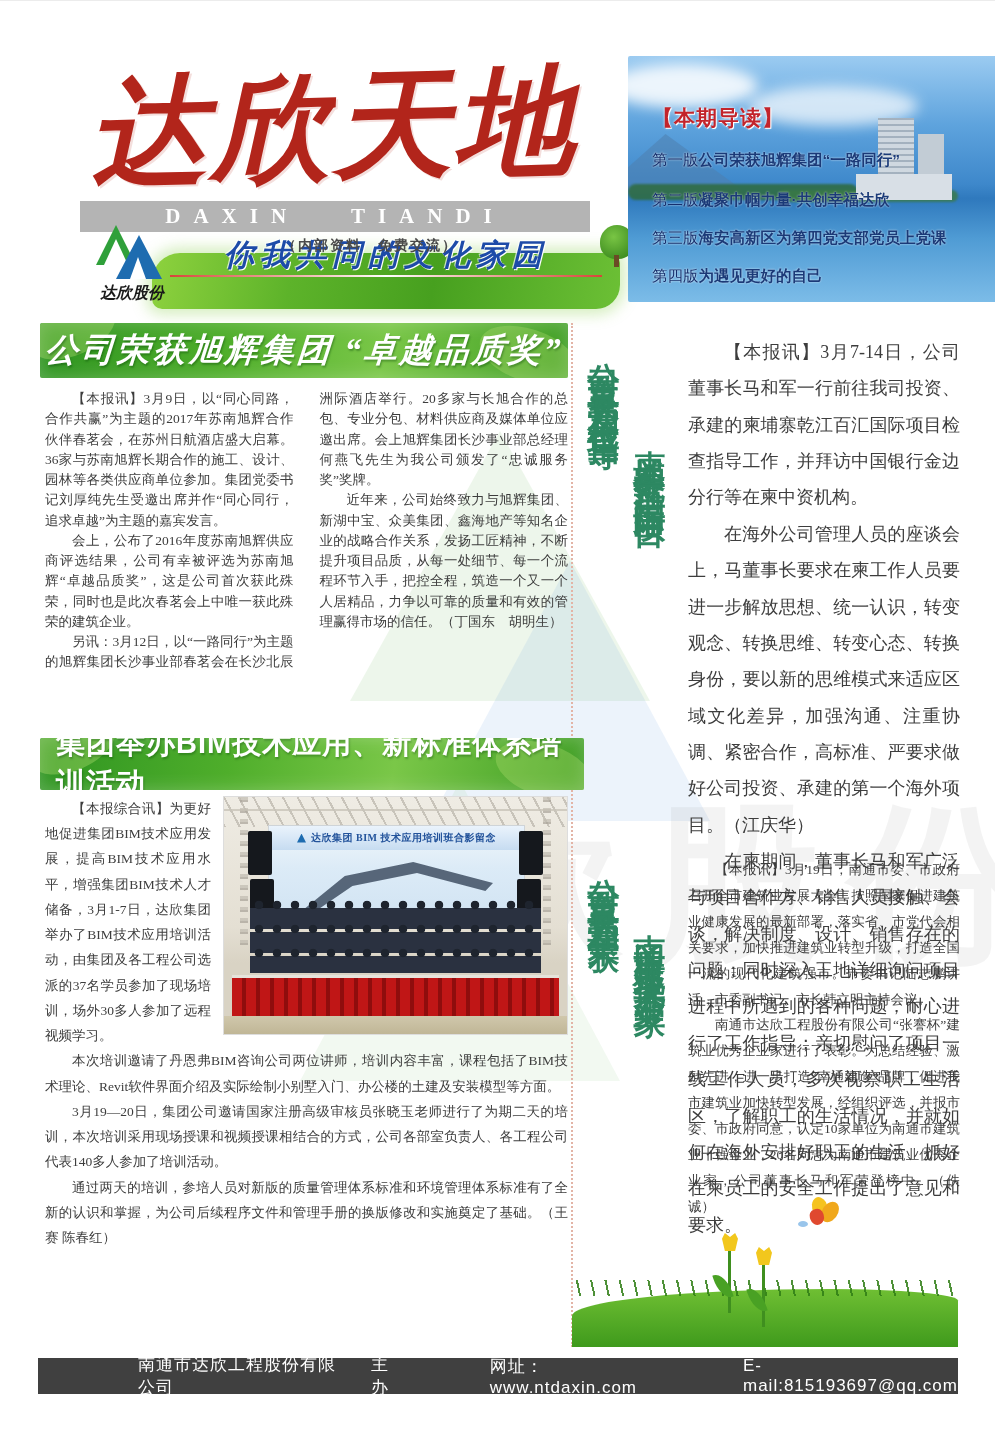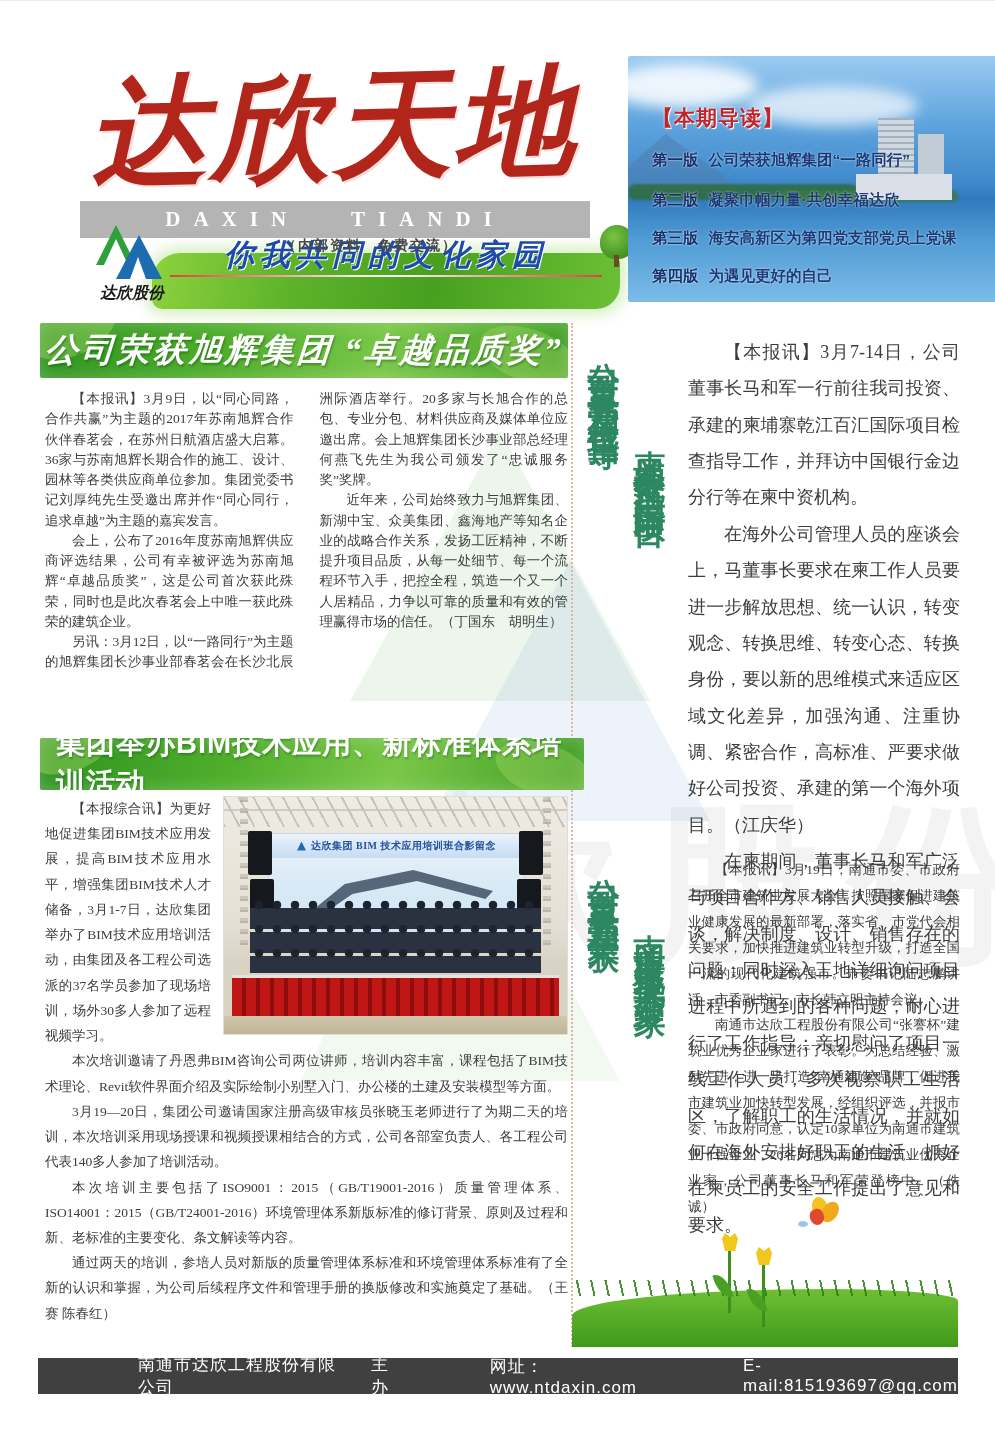--- a/index.html
+++ b/index.html
@@ -18,21 +18,21 @@
   .wm-text{left:255px;top:770px;font-size:170px;font-weight:bold;letter-spacing:28px;color:rgba(140,140,140,.10);white-space:nowrap;font-family:"Liberation Serif",serif;}
 
   
   .masthead-title{
     position:absolute;left:68px;top:52px;width:530px;height:150px;z-index:2;
     font-family:"Liberation Serif","DejaVu Serif",serif;font-weight:bold;font-style:italic;
     font-size:118px;line-height:150px;color:#b2251b;letter-spacing:4px;text-align:center;
     transform:rotate(-1.5deg);text-shadow:2px 2px 0 rgba(178,37,27,.15);
   }
   .masthead-bar{
-    position:absolute;left:80px;top:200px;width:510px;height:37px;background:#b4b4b4;z-index:1;
+    position:absolute;left:80px;top:200px;width:510px;height:31px;background:#b4b4b4;z-index:1;
     display:flex;align-items:center;justify-content:center;
   }
   .masthead-bar span{
     color:#fff;font-family:"Liberation Serif",serif;font-weight:bold;font-size:21px;
     letter-spacing:13px;word-spacing:34px;
   }
   .masthead-note{
     position:absolute;left:230px;top:236px;width:280px;text-align:center;z-index:2;
     font-size:14px;font-weight:bold;color:#4a4a4a;letter-spacing:2px;
   }
@@ -77,21 +77,21 @@
   .treeline2{position:absolute;left:150px;top:134px;width:180px;height:12px;background:#3a7a46;opacity:.8;border-radius:6px;filter:blur(1px);}
   .bldg{position:absolute;background:#cfd8e0;background-image:repeating-linear-gradient(180deg,rgba(110,130,150,.45) 0 2px,transparent 2px 6px);}
   .bldg1{left:250px;top:62px;width:36px;height:82px;}
   .bldg2{left:290px;top:78px;width:26px;height:66px;background:#c2ccd5;}
   .bldg3{left:228px;top:118px;width:96px;height:26px;background:#d8dfe6;}
   .digest-heading{
     position:absolute;left:24px;top:48px;font-size:21px;font-weight:bold;color:#c3242b;
     text-shadow:0 0 3px #fff,1px 1px 0 #fff;z-index:2;letter-spacing:1px;
   }
   .digest-item{position:absolute;left:24px;right:8px;z-index:2;font-size:15.5px;white-space:nowrap;}
-  .digest-item .lbl{font-weight:bold;color:#16306e;margin-right:10px;text-shadow:0 0 2px #fff;}
+  .digest-item .lbl{font-weight:normal;color:#16306e;text-shadow:0 0 2px #fff;}
   .digest-item .ttl{font-weight:bold;color:#1b3a78;text-shadow:0 0 2px rgba(255,255,255,.8);}
   .di1{top:94px;} .di2{top:134px;} .di3{top:172px;} .di4{top:210px;}
 
   
   .divider{position:absolute;left:571px;top:322px;height:1024px;border-left:2px dotted #e3b4a6;z-index:1;}
 
   
   .banner{
     position:absolute;left:40px;width:528px;z-index:2;display:flex;align-items:center;justify-content:center;
     background:linear-gradient(100deg,#2e9421 0%,#4fae2b 35%,#7ac748 65%,#3f9e24 100%);
@@ -131,21 +131,21 @@
   
   .photo{
     float:right;width:343px;height:237px;margin:0 0 8px 12px;position:relative;overflow:hidden;
     border:1px solid #ddd;background:linear-gradient(180deg,#efece4 0%,#e4dfd3 55%,#d9d3c4 70%);
   }
   .truss{position:absolute;left:0;right:0;top:0;height:30px;opacity:.7;
     background:repeating-linear-gradient(62deg,#b9b4aa 0 2px,transparent 2px 13px),linear-gradient(180deg,transparent 12px,#c4bfb4 12px 14px,transparent 14px);}
   .post{position:absolute;top:0;width:8px;height:150px;opacity:.7;
     background:repeating-linear-gradient(180deg,#c0bbb0 0 3px,#a8a298 3px 5px,transparent 5px 11px);}
   .post-l{left:16px;} .post-r{right:16px;}
-  .screen{position:absolute;left:44px;top:36px;width:255px;height:102px;
+  .screen{position:absolute;left:44px;top:28px;width:255px;height:102px;
     background:linear-gradient(180deg,#f2f7fb 0%,#dcebf7 40%,#cfe2f2 100%);border:1px solid #cfd4d8;}
   .screen-banner{height:24px;display:flex;align-items:center;justify-content:center;
     background:linear-gradient(180deg,#eaf3fc,#c6dcf1);}
   .screen-banner .sb-logo{width:9px;height:9px;background:#1e6cb0;clip-path:polygon(50% 0,100% 100%,0 100%);margin-right:5px;flex:0 0 auto;}
   .screen-banner span{font-size:10px;font-weight:bold;color:#23539b;letter-spacing:.5px;white-space:nowrap;}
   .roof{position:absolute;left:34px;top:36px;width:190px;height:50px;background:#3f4f63;opacity:.85;
     clip-path:polygon(0 96%,22% 28%,58% 0,100% 42%,96% 58%,60% 22%,26% 48%,6% 100%);}
   .speaker{position:absolute;width:24px;background:#15181d;border-radius:2px;}
   .spk-l1{left:24px;top:34px;height:44px;} .spk-l2{left:26px;top:82px;height:40px;}
   .spk-r1{right:24px;top:34px;height:44px;} .spk-r2{right:26px;top:82px;height:40px;}
@@ -277,21 +277,20 @@
       <div class="speaker spk-r2"></div>
       <div class="crowd crowd-row row1"></div>
       <div class="crowd crowd-row row2"></div>
       <div class="crowd crowd-row row3"></div>
       <div class="stage-skirt"></div>
       <div class="carpet"></div>
     </div>
     <p>【本报综合讯】为更好地促进集团BIM技术应用发展，提高BIM技术应用水平，增强集团BIM技术人才储备，3月1-7日，达欣集团举办了BIM技术应用培训活动，由集团及各工程公司选派的37名学员参加了现场培训，场外30多人参加了远程视频学习。</p>
     <p>本次培训邀请了丹恩弗BIM咨询公司两位讲师，培训内容丰富，课程包括了BIM技术理论、Revit软件界面介绍及实际绘制小别墅入门、办公楼的土建及安装模型等方面。</p>
     <p>3月19—20日，集团公司邀请国家注册高级审核员张晓玉老师进行了为期二天的培训，本次培训采用现场授课和视频授课相结合的方式，公司各部室负责人、各工程公司代表140多人参加了培训活动。</p>
-    <p>本次培训主要包括了ISO9001：2015（GB/T19001-2016）质量管理体系、ISO14001：2015（GB/T24001-2016）环境管理体系新版标准的修订背景、原则及过程和新、老标准的主要变化、条文解读等内容。</p>
     <p>通过两天的培训，参培人员对新版的质量管理体系标准和环境管理体系标准有了全新的认识和掌握，为公司后续程序文件和管理手册的换版修改和实施奠定了基础。（王 赛 陈春红）</p>
   </div>
 
   <div class="vhead vh3a">公司董事长马和军检查指导</div>
   <div class="vhead vh3b">柬埔寨乾江百汇国际项目</div>
   <div class="a-body art3-body">
     <p>【本报讯】3月7-14日，公司董事长马和军一行前往我司投资、承建的柬埔寨乾江百汇国际项目检查指导工作，并拜访中国银行金边分行等在柬中资机构。</p>
     <p>在海外公司管理人员的座谈会上，马董事长要求在柬工作人员要进一步解放思想、统一认识，转变观念、转换思维、转变心态、转换身份，要以新的思维模式来适应区域文化差异，加强沟通、注重协调、紧密合作，高标准、严要求做好公司投资、承建的第一个海外项目。（江庆华）</p>
     <p>在柬期间，董事长马和军广泛与项目合作方、销售人员接触、会谈，解决制度、设计、销售存在的问题；同时深入工地详细询问项目进程中所遇到的各种问题，耐心进行了工作指导；亲切慰问了项目一线工作人员，多次视察职工生活区，了解职工的生活情况，并就如何在海外安排好职工的生活、抓好在柬员工的安全工作提出了意见和要求。</p>
   </div>

